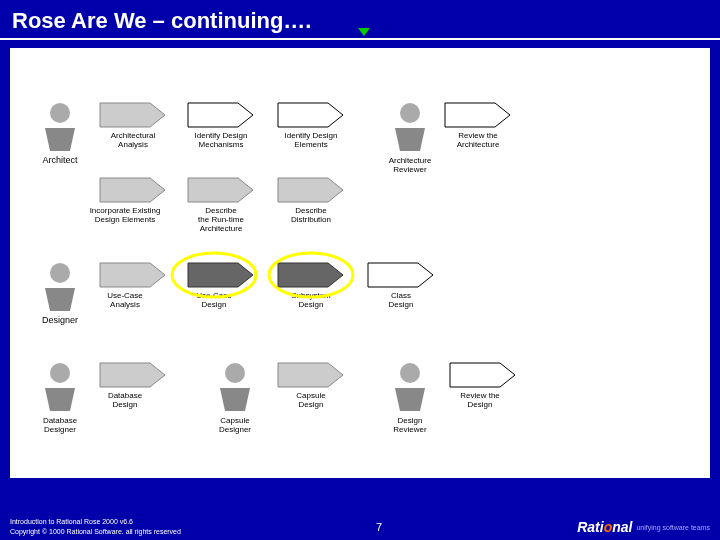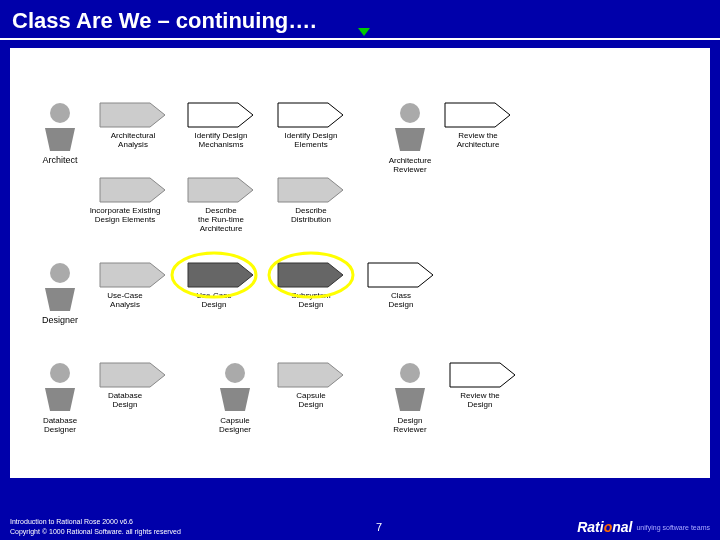--- a/index.html
+++ b/index.html
@@ -77,21 +77,21 @@
     }
 
     text {
       font-family: Arial, sans-serif;
     }
   </style>
 </head>
 <body>
 
 <div class="header">
-  <span class="header-title">Class Are We – continuing….</span>
+  <span class="header-title">Rose Are We – continuing….</span>
   <div class="header-arrow"></div>
 </div>
 
 <div class="main-content">
   <svg class="diagram" viewBox="0 0 680 400">
 
     <ellipse cx="40" cy="50" rx="10" ry="10" fill="#aaaaaa"></ellipse>
     <polygon points="25,65 55,65 50,88 30,88" fill="#888888"></polygon>
     <text x="40" y="100" text-anchor="middle" font-size="9" fill="#000">Architect</text>
 

